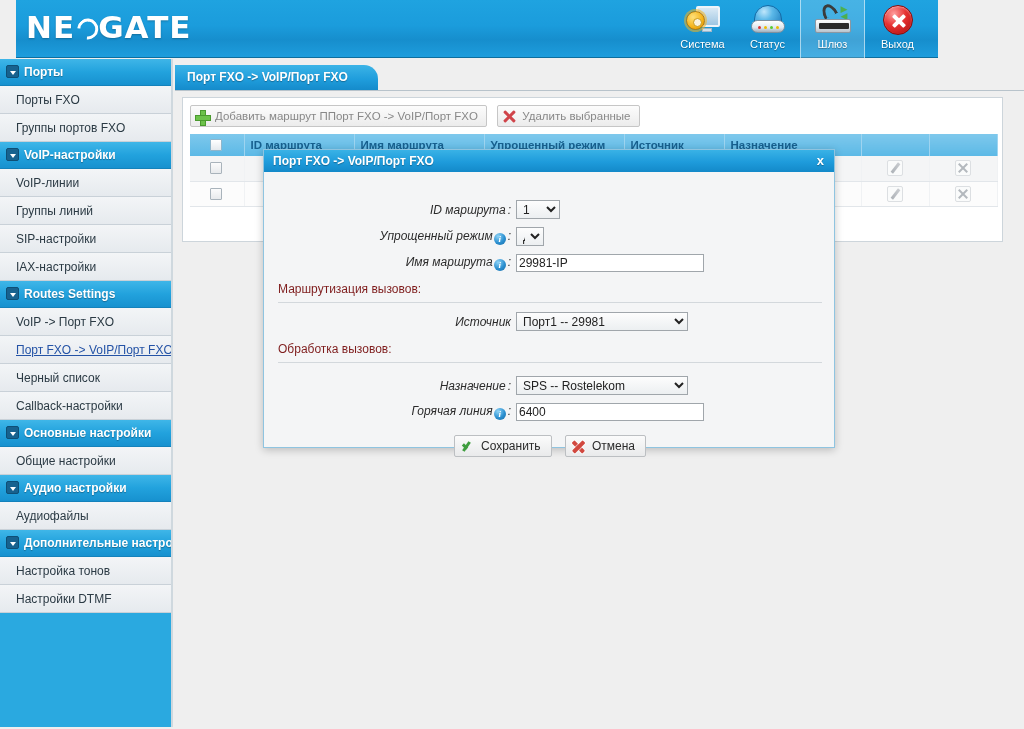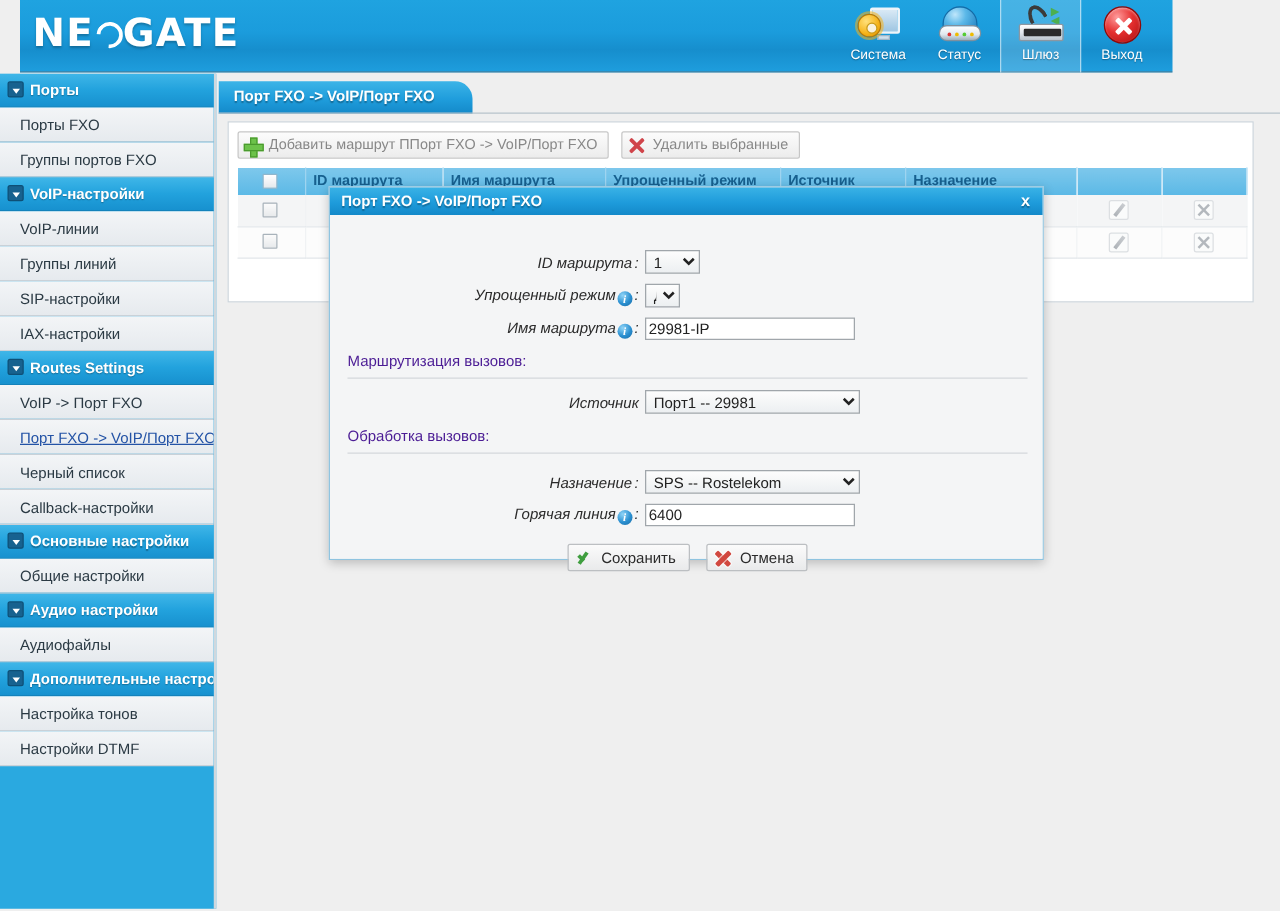--- a/index.html
+++ b/index.html
@@ -364,25 +364,25 @@
     color: #222;
     padding: 0 2px;
   }
   select.sel {
     background: linear-gradient(to bottom, #fdfdfd, #eceff1);
     height: 19px;
   }
   .sel-id { width: 44px; }
   .sel-yn { width: 28px; }
   .sel-wide { width: 172px; }
-  .txt-name { width: 168px; }
+  .txt-name { width: 188px; }
 
   .sublabel {
     position: absolute; left: 14px;
-    font-size: 12px; color: #4c1d95; white-space: nowrap;
+    font-size: 12px; color: #7f1d1d; white-space: nowrap;
   }
   .hr {
     position: absolute; left: 14px; width: 544px; height: 1px;
     background: #d3d8dc;
   }
   .btnrow { position: absolute; left: 0; width: 572px; text-align: center; }
   .dbtn {
     display: inline-block;
     height: 22px; line-height: 20px;
     background: linear-gradient(to bottom, #fbfbfb 0%, #e9eaeb 100%);

